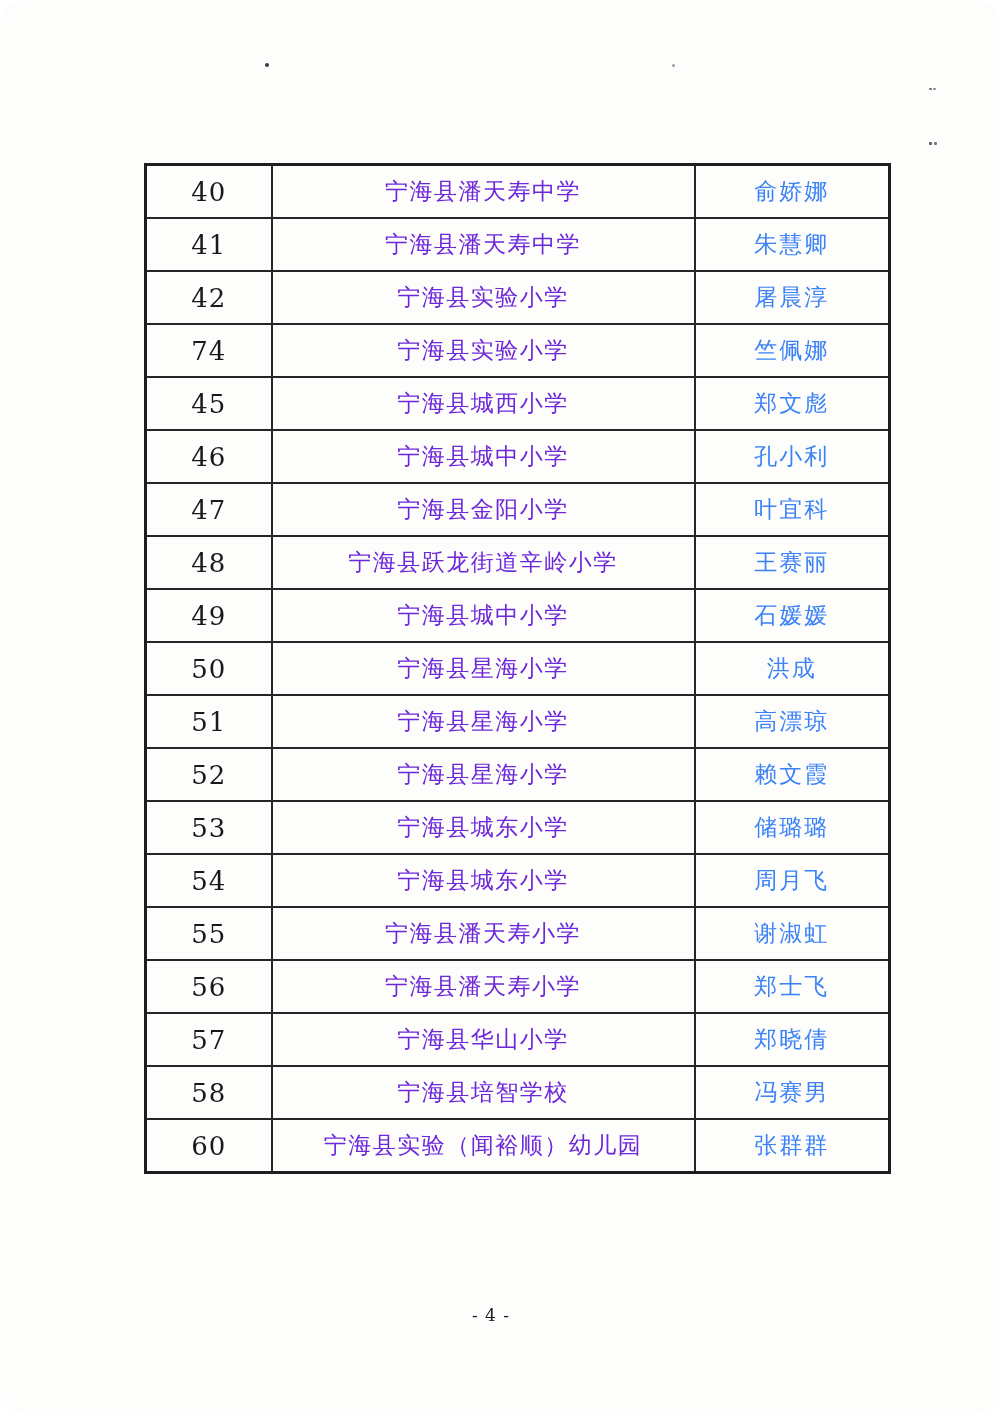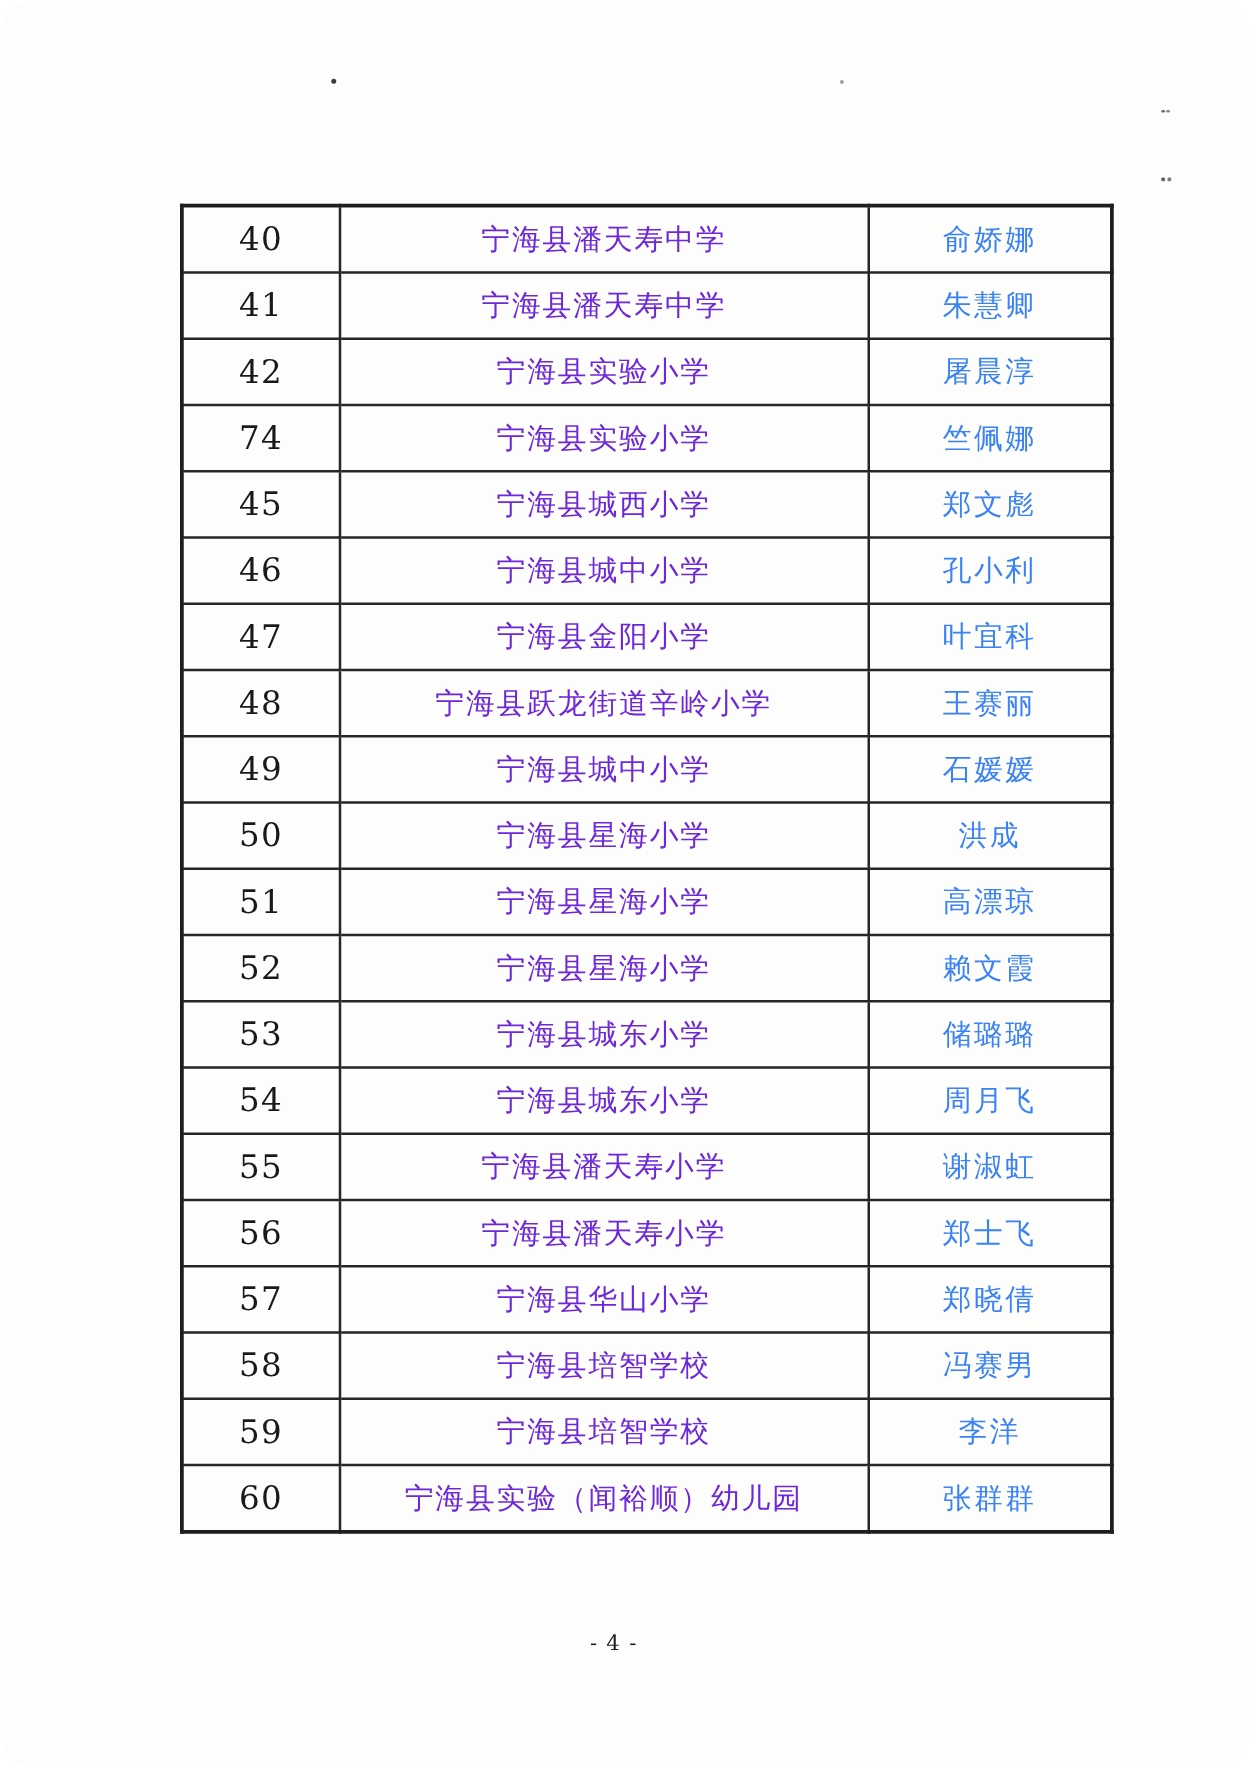--- a/index.html
+++ b/index.html
@@ -178,25 +178,20 @@
           <td class="no">57</td>
           <td class="school">宁海县华山小学</td>
           <td class="name">郑晓倩</td>
         </tr>
         <tr>
           <td class="no">58</td>
           <td class="school">宁海县培智学校</td>
           <td class="name">冯赛男</td>
         </tr>
         <tr>
-          <td class="no">59</td>
-          <td class="school">宁海县培智学校</td>
-          <td class="name">李洋</td>
-        </tr>
-        <tr>
           <td class="no">60</td>
           <td class="school">宁海县实验（闻裕顺）幼儿园</td>
           <td class="name">张群群</td>
         </tr>
       </tbody>
   </table>
 
   <div class="footer">- 4 -</div>
 
 </div>

